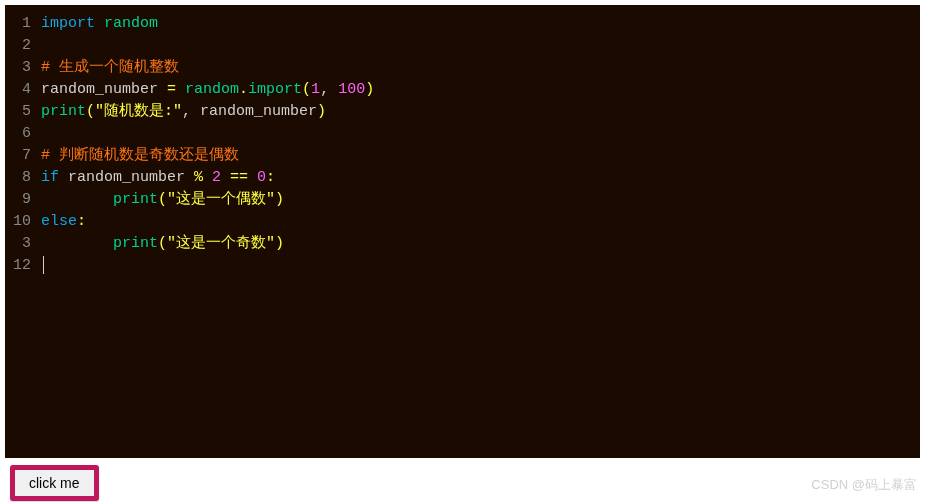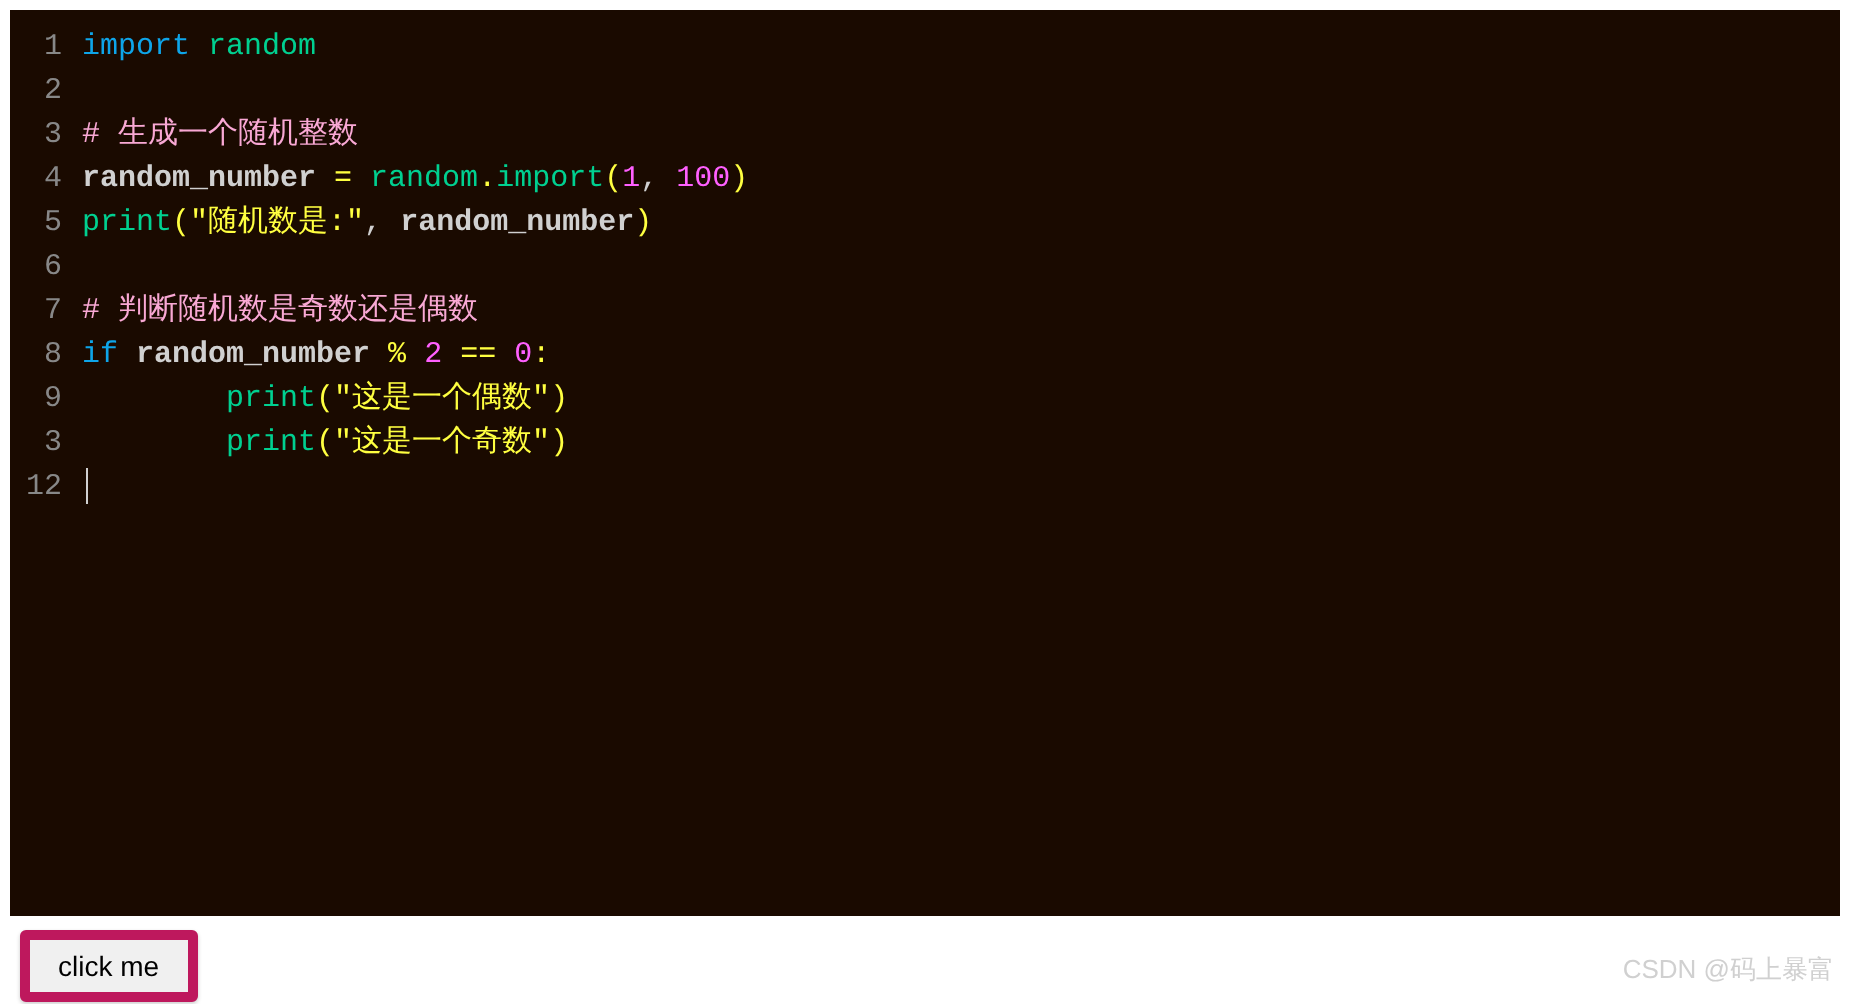--- a/index.html
+++ b/index.html
@@ -30,28 +30,28 @@
       padding-right: 10px;
       color: #888888;
       user-select: none;
       flex-shrink: 0;
     }
     .code {
       white-space: pre;
     }
     .kw { color: #0ea5e9; }
     .mod { color: #00d090; }
-    .id { color: #d0d0d0; font-weight: bold; }
+    .id { color: #d0d0d0; }
     .op { color: #ffff40; }
     .fn { color: #00d090; }
     .paren { color: #ffff40; }
     .num { color: #ff60ff; }
     .comma { color: #d0d0d0; }
     .str { color: #ffff40; }
-    .comment { color: #f9a8d4; }
+    .comment { color: #f97316; }
     .cursor {
       display: inline-block;
       width: 1px;
       height: 18px;
       background: #d0d0d0;
       vertical-align: middle;
       margin-left: 2px;
     }
     .button-area {
       position: absolute;
@@ -113,20 +113,24 @@
     </div>
     <div class="line">
       <span class="lineno">8</span>
       <span class="code"><span class="kw">if </span><span class="id">random_number </span><span class="op">% </span><span class="num">2</span><span class="op"> == </span><span class="num">0</span><span class="op">:</span></span>
     </div>
     <div class="line">
       <span class="lineno">9</span>
       <span class="code"><span class="id">        </span><span class="fn">print</span><span class="paren">(</span><span class="str">"这是一个偶数"</span><span class="paren">)</span></span>
     </div>
     <div class="line">
+      <span class="lineno">10</span>
+      <span class="code"><span class="kw">else</span><span class="op">:</span></span>
+    </div>
+    <div class="line">
       <span class="lineno">3</span>
       <span class="code"><span class="id">        </span><span class="fn">print</span><span class="paren">(</span><span class="str">"这是一个奇数"</span><span class="paren">)</span></span>
     </div>
     <div class="line">
       <span class="lineno">12</span>
       <span class="code"><span class="cursor"></span></span>
     </div>
   </div>
 
 <div class="button-area">

